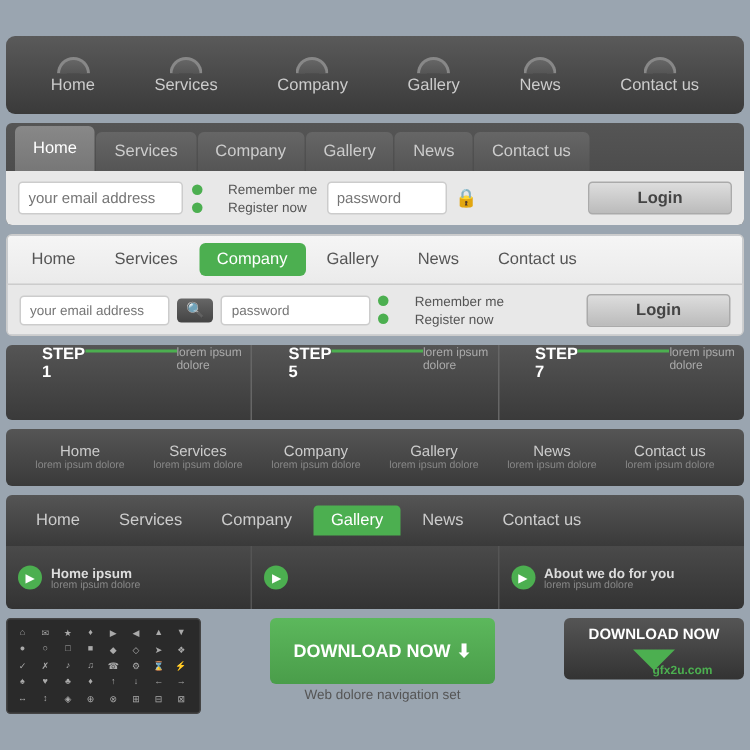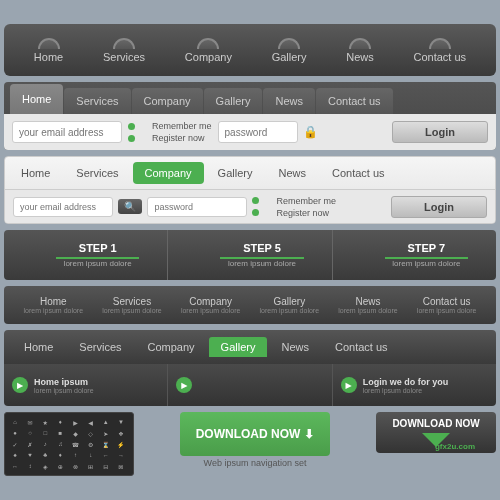--- a/index.html
+++ b/index.html
@@ -198,22 +198,22 @@
     
     .steps-bar {
       background: linear-gradient(to bottom, #555, #3a3a3a);
       border-radius: 4px;
       display: flex;
       height: 50px;
     }
     .step {
       flex: 1;
       display: flex;
-      flex-direction: column;
-      align-items: center;
+      flex-direction: row;
+      align-items: flex-start;
       justify-content: center;
       border-right: 1px solid #666;
       cursor: pointer;
       padding-left: 24px;
     }
     .step:last-child { border-right: none; }
     .step-title {
       font-size: 11px;
       font-weight: bold;
       color: #fff;
@@ -553,21 +553,21 @@
           <span class="subnav-title">Home ipsum</span>
           <span class="subnav-sub">lorem ipsum dolore</span>
         </div>
       </div>
       <div class="subnav-item">
         <div class="subnav-arrow">▶</div>
       </div>
       <div class="subnav-item">
         <div class="subnav-arrow">▶</div>
         <div class="subnav-text">
-          <span class="subnav-title">Login we do for you</span>
+          <span class="subnav-title">About we do for you</span>
           <span class="subnav-sub">lorem ipsum dolore</span>
         </div>
       </div>
     </div>
   </div>
 
   <div class="bottom-row">
     <div class="icon-grid" id="icon-grid-container">
         <div class="icon-cell">⌂</div>
         <div class="icon-cell">✉</div>
@@ -608,21 +608,21 @@
         <div class="icon-cell">⊗</div>
         <div class="icon-cell">⊞</div>
         <div class="icon-cell">⊟</div>
         <div class="icon-cell">⊠</div>
       </div>
     <div class="bottom-center">
       <button class="download-btn-green">
         <span>DOWNLOAD NOW</span>
         <span>⬇</span>
       </button>
-      <span class="caption">Web ipsum navigation set</span>
+      <span class="caption">Web dolore navigation set</span>
     </div>
     <div class="download-btn-dark">
       <span>DOWNLOAD NOW</span>
       <div class="dl-arrow"></div>
       <span class="watermark">gfx2u.com</span>
     </div>
   </div>
 
 </div>
 

